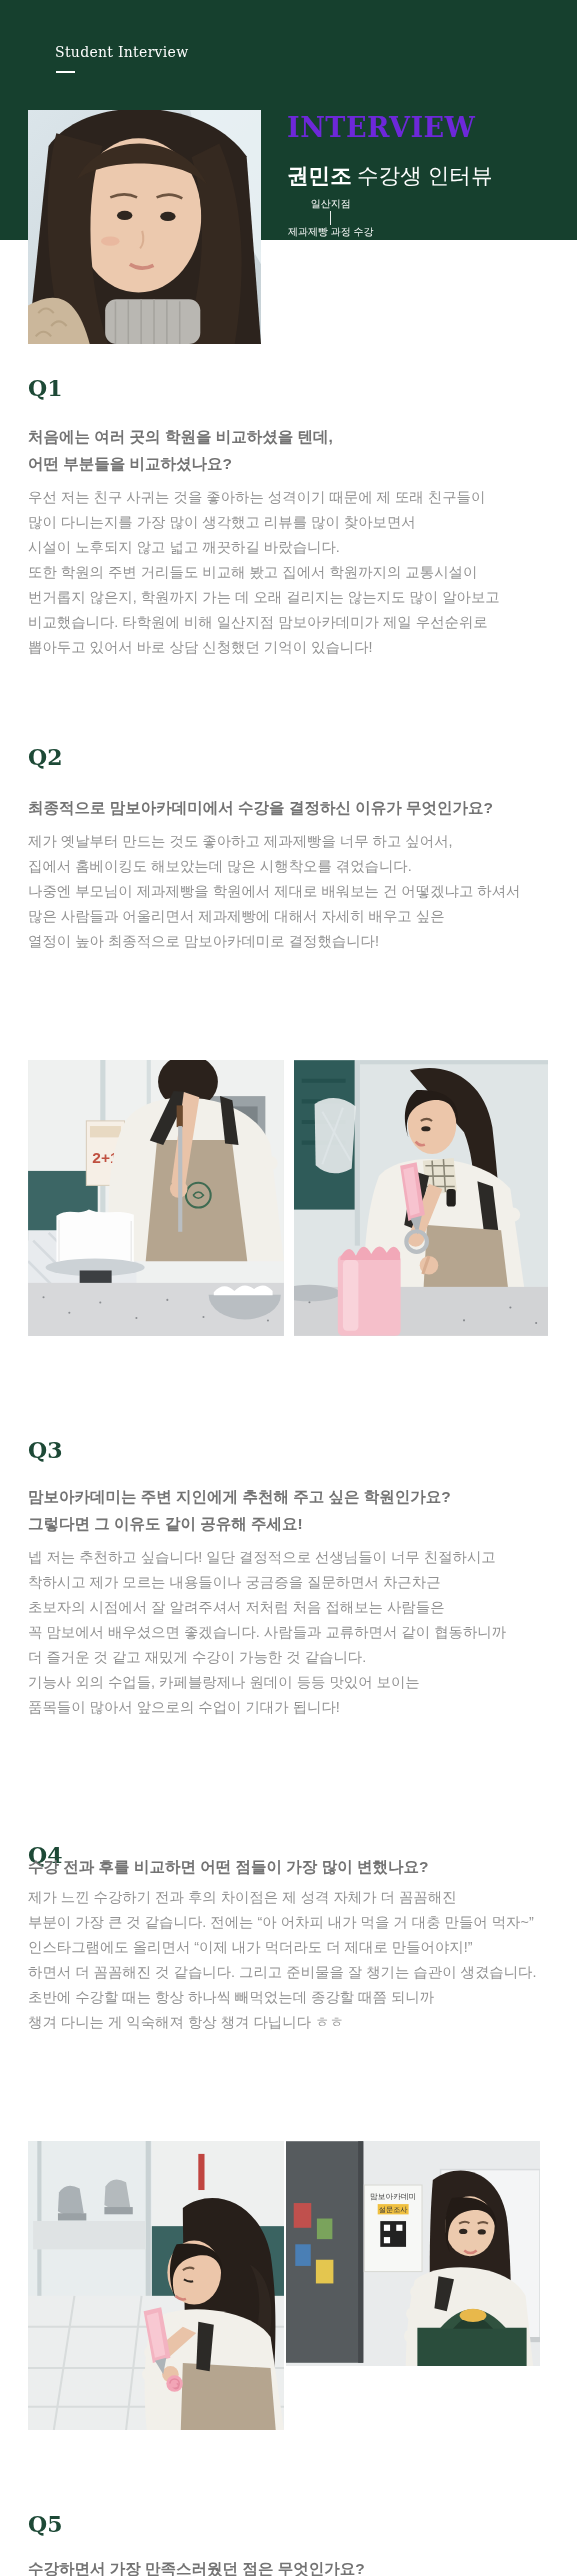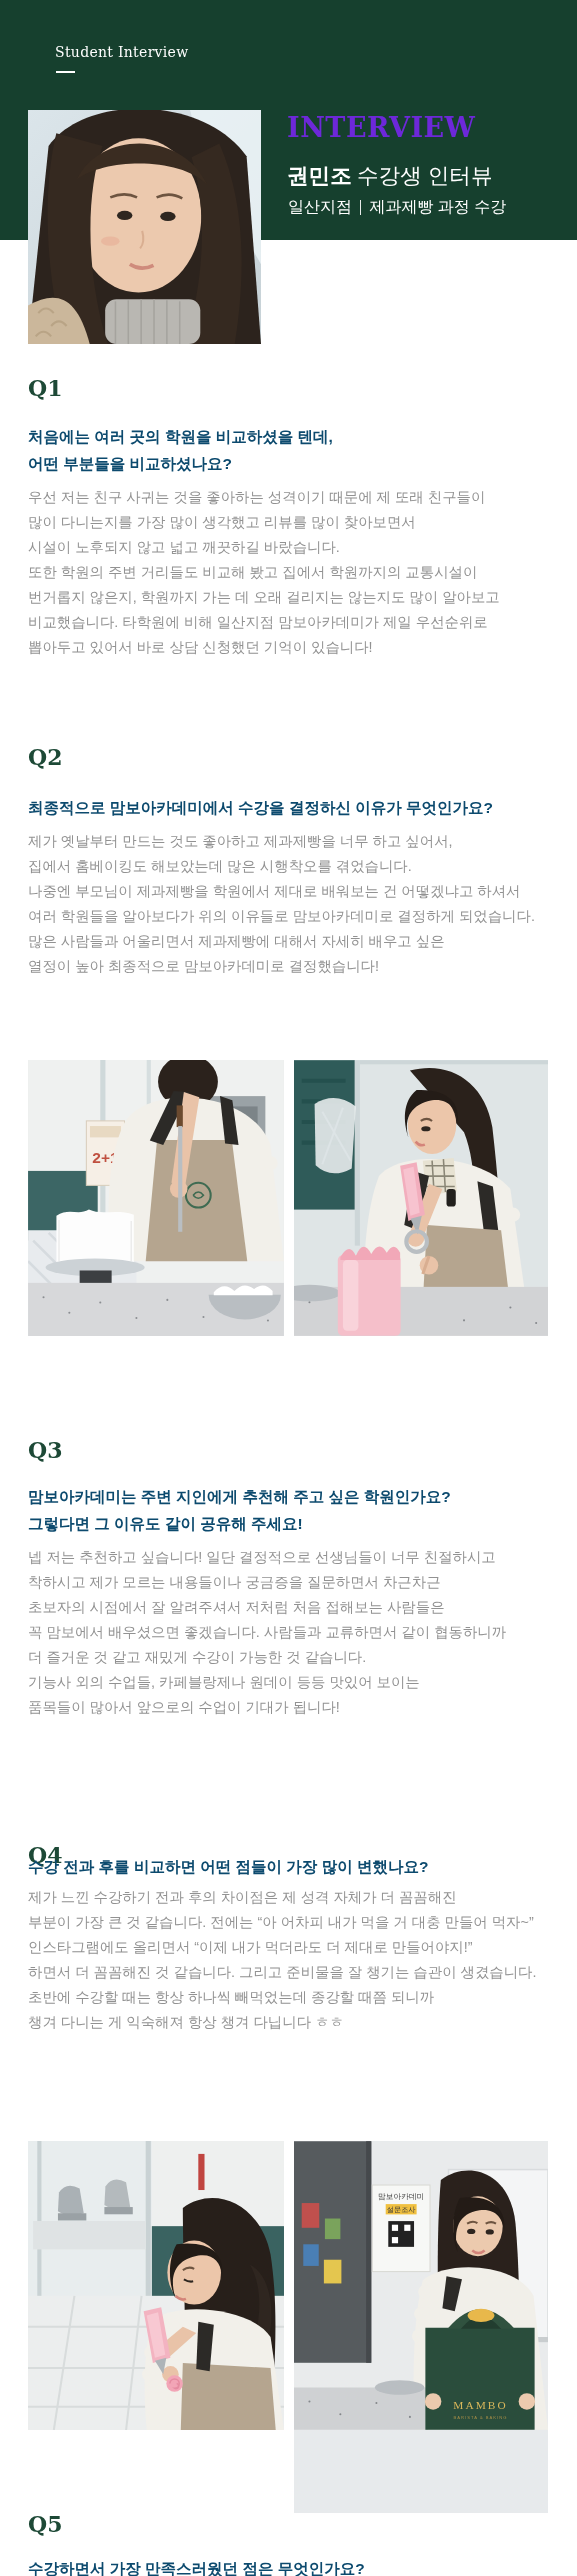--- a/index.html
+++ b/index.html
@@ -8,26 +8,26 @@
   
   .hero-band{position:absolute;left:0;top:0;width:577px;height:240px;background:#16402e;}
   .eyebrow{position:absolute;left:55px;top:44px;color:#ffffff;
            font-family:"DejaVu Serif","Liberation Serif",serif;font-size:14px;letter-spacing:0.3px;}
   .eyebrow-dash{position:absolute;left:56px;top:71px;width:18.5px;height:2.1px;background:#ffffff;}
   .portrait{position:absolute;left:28px;top:110px;width:233px;height:234px;overflow:hidden;background:#cfd8dd;}
   .hero-title{position:absolute;left:287px;top:112px;color:#6d28d9;
               font-family:"DejaVu Serif","Liberation Serif",serif;font-weight:700;font-size:27px;letter-spacing:0.5px;}
   .hero-name{position:absolute;left:287px;top:161px;color:#ffffff;font-size:21.6px;font-weight:500;white-space:nowrap;}
   .hero-name .nm{font-weight:800;margin-right:5.2px;}
-  .hero-sub{position:absolute;left:288px;top:197px;color:#ffffff;font-size:16px;display:flex;align-items:center;white-space:nowrap;}
+  .hero-sub{position:absolute;left:288px;top:197px;color:#ffffff;font-size:10px;display:flex;align-items:center;white-space:nowrap;flex-direction:column;}
   .hero-sub .vbar{display:inline-block;width:1px;height:14.4px;background:#ffffff;margin:0 8.2px;opacity:.9;}
   
   .q-label{position:absolute;left:28px;color:#1d4936;font-family:"DejaVu Serif","Liberation Serif",serif;
            font-weight:700;font-size:22px;line-height:1;}
-  .q-question{position:absolute;left:28px;color:#0c4a6e;font-size:15.5px;font-weight:700;line-height:27px;white-space:nowrap;}
+  .q-question{position:absolute;left:28px;color:#737373;font-size:15.5px;font-weight:700;line-height:27px;white-space:nowrap;}
   .q-answer{position:absolute;left:28px;color:#929292;font-size:14.4px;font-weight:400;line-height:25px;white-space:nowrap;}
   
   .photo{position:absolute;overflow:hidden;background:#e7eaec;}
   .photo svg{display:block;}
 </style>
 </head>
 <body>
 
 <div class="page">
 
@@ -97,21 +97,20 @@
   </div>
 
   <div class="q-label" style="top:746px">Q2</div>
   <div class="q-question" style="top:794px">
     <div>최종적으로 맘보아카데미에서 수강을 결정하신 이유가 무엇인가요?</div>
   </div>
   <div class="q-answer" style="top:829px">
     <div>제가 옛날부터 만드는 것도 좋아하고 제과제빵을 너무 하고 싶어서,</div>
     <div>집에서 홈베이킹도 해보았는데 많은 시행착오를 겪었습니다.</div>
     <div>나중엔 부모님이 제과제빵을 학원에서 제대로 배워보는 건 어떻겠냐고 하셔서</div>
-    <div>여러 학원들을 알아보다가 위의 이유들로 맘보아카데미로 결정하게 되었습니다.</div>
     <div>많은 사람들과 어울리면서 제과제빵에 대해서 자세히 배우고 싶은</div>
     <div>열정이 높아 최종적으로 맘보아카데미로 결정했습니다!</div>
   </div>
 
   <div class="photo" style="left:28px;top:1060px;width:256px;height:276px">
     <svg width="256" height="276" viewBox="0 0 496 535">
       <rect width="496" height="535" fill="#eff1f0"></rect>
       <rect x="140" y="0" width="10" height="340" fill="#cfd9da"></rect>
       <rect x="230" y="0" width="8" height="330" fill="#d6dedf"></rect>
       <rect x="0" y="215" width="135" height="135" fill="#3c6665"></rect>
@@ -265,21 +264,21 @@
       <path d="M300,360 L326,372 L272,420 L254,398 Z" fill="#e9c3a8"></path>
       <circle cx="258" cy="408" r="16" fill="#e9c3a8"></circle>
       <circle cx="276" cy="452" r="16" fill="#e9c3a8"></circle>
       <polygon points="224,330 258,322 276,420 242,430" fill="#f3b3c1"></polygon>
       <polygon points="230,338 252,332 266,414 246,420" fill="#f8c8d2"></polygon>
       <polygon points="246,426 268,420 262,452" fill="#aeb4b8"></polygon>
       <circle cx="284" cy="470" r="16" fill="#f2a5b6"></circle>
       <path d="M284,470 m-9,0 a9,9 0 1 1 9,9 a5,5 0 1 0 4,-9" stroke="#e58ba0" stroke-width="3" fill="none"></path>
     </svg>
   </div>
-  <div class="photo" style="left:294px;top:2141px;width:254px;height:372px">
+  <div class="photo" style="left:286px;top:2141px;width:254px;height:225px">
     <svg width="254" height="289" viewBox="0 0 493 560">
       <rect width="493" height="560" fill="#e9ebec"></rect>
       <rect x="0" y="0" width="150" height="430" fill="#565b5e"></rect>
       <rect x="140" y="0" width="10" height="430" fill="#45494c"></rect>
       <g>
         <rect x="15" y="120" width="34" height="48" fill="#c0504d"></rect>
         <rect x="18" y="200" width="30" height="42" fill="#4a7fb5"></rect>
         <rect x="60" y="150" width="30" height="40" fill="#7aa35c"></rect>
         <rect x="58" y="230" width="34" height="46" fill="#e4c64f"></rect>
       </g>

